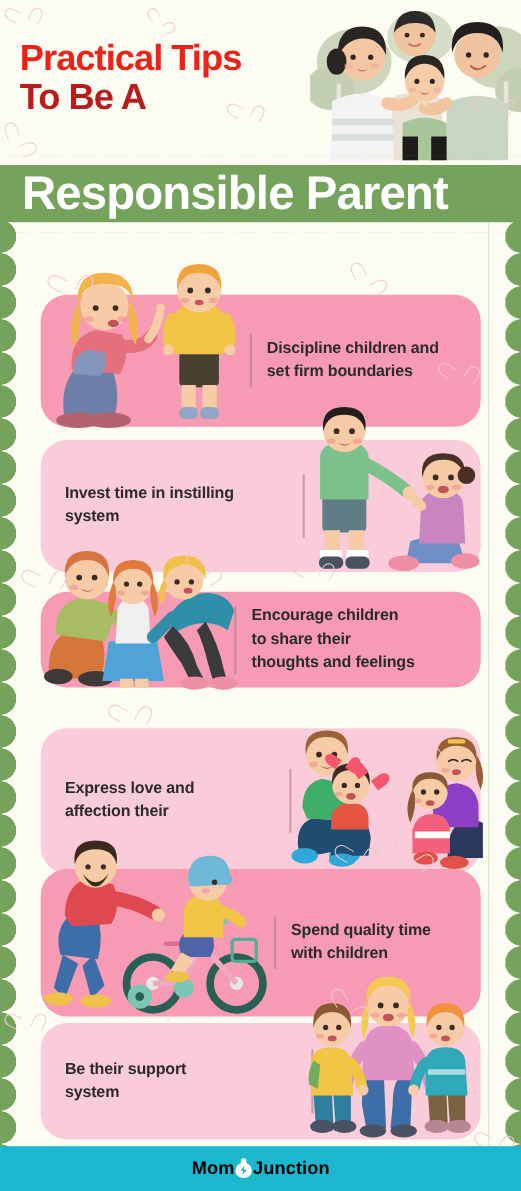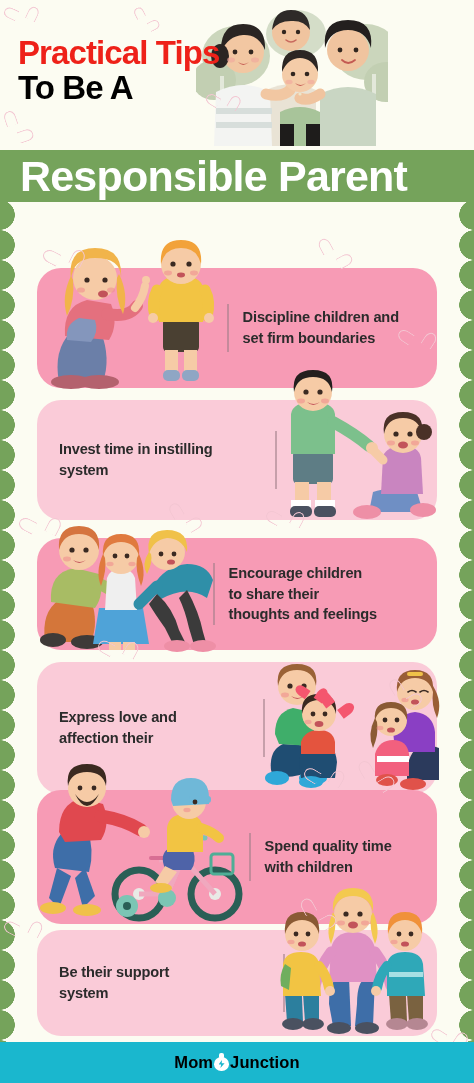--- a/index.html
+++ b/index.html
@@ -14,39 +14,39 @@
   #infographic {
     position:relative;
     width:474px; height:1083px;
     background:#FCFCF2;
     overflow:hidden;
   }
 
   
   .header {
     position:absolute; left:0; top:0;
-    width:388px; height:150px;
+    width:474px; height:150px;
     background:#FCFCF2;
     overflow:hidden;
   }
   .header-art {
     position:absolute; right:-4px; top:-6px;
     width:196px; height:152px;
   }
   .title-block {
     position:absolute; left:18px; top:36px;
     z-index:4;
   }
   .title-line1 {
     font-size:33px; font-weight:bold; letter-spacing:-0.9px;
     color:#EE2119; line-height:1.04; white-space:nowrap;
   }
   .title-line2 {
     font-size:33px; font-weight:bold; letter-spacing:-0.9px;
-    color:#000000; line-height:1.08; white-space:nowrap;
+    color:#b91c1c; line-height:1.08; white-space:nowrap;
   }
 
   
   .green-band {
     position:absolute; left:0; top:141px;
     width:474px; height:70px;
     z-index:5;
   }
   .green-core {
     position:absolute; left:0; top:9px;
@@ -350,21 +350,21 @@
             <circle cx="119" cy="58" r="2.6" fill="#3A2A22"></circle>
               <circle cx="133" cy="58" r="2.6" fill="#3A2A22"></circle>
             <ellipse cx="114" cy="67" rx="4" ry="2.4" fill="#F09090" opacity=".6"></ellipse>
             <ellipse cx="138" cy="67" rx="4" ry="2.4" fill="#F09090" opacity=".6"></ellipse>
             <ellipse cx="126" cy="69" rx="5" ry="3.4" fill="#C2535A"></ellipse>
           </svg>
         </div>
       </div>
     </div>
 
-    <div class="card layout-img-left" style="top:538px;height:112px;background:#F79BB5;">
+    <div class="card layout-img-left" style="top:538px;height:87px;background:#F79BB5;">
       <div class="heart-out" style="left:-6px;top:-24px;width:22px;height:20px;transform:rotate(-18deg);z-index:3;"></div>
       <div class="heart-out" style="left:140px;top:-30px;width:19px;height:17px;transform:rotate(14deg);z-index:3;"></div>
       <div class="card-inner">
         <div class="art-slot" style="width:176px;">
           <svg viewBox="0 0 176 130" style="position:absolute;left:0;bottom:0;width:176px;height:130px;overflow:visible;">
 
             <path d="M8 122 Q4 92 22 80 L54 80 Q62 102 54 122 Z" fill="#D4763A"></path>
             <path d="M14 82 Q12 52 38 48 L62 54 Q68 74 58 88 Z" fill="#A8BC64"></path>
             <ellipse cx="16" cy="120" rx="13" ry="7" fill="#3E3A38"></ellipse>
             <ellipse cx="50" cy="122" rx="16" ry="7" fill="#3E3A38"></ellipse>

